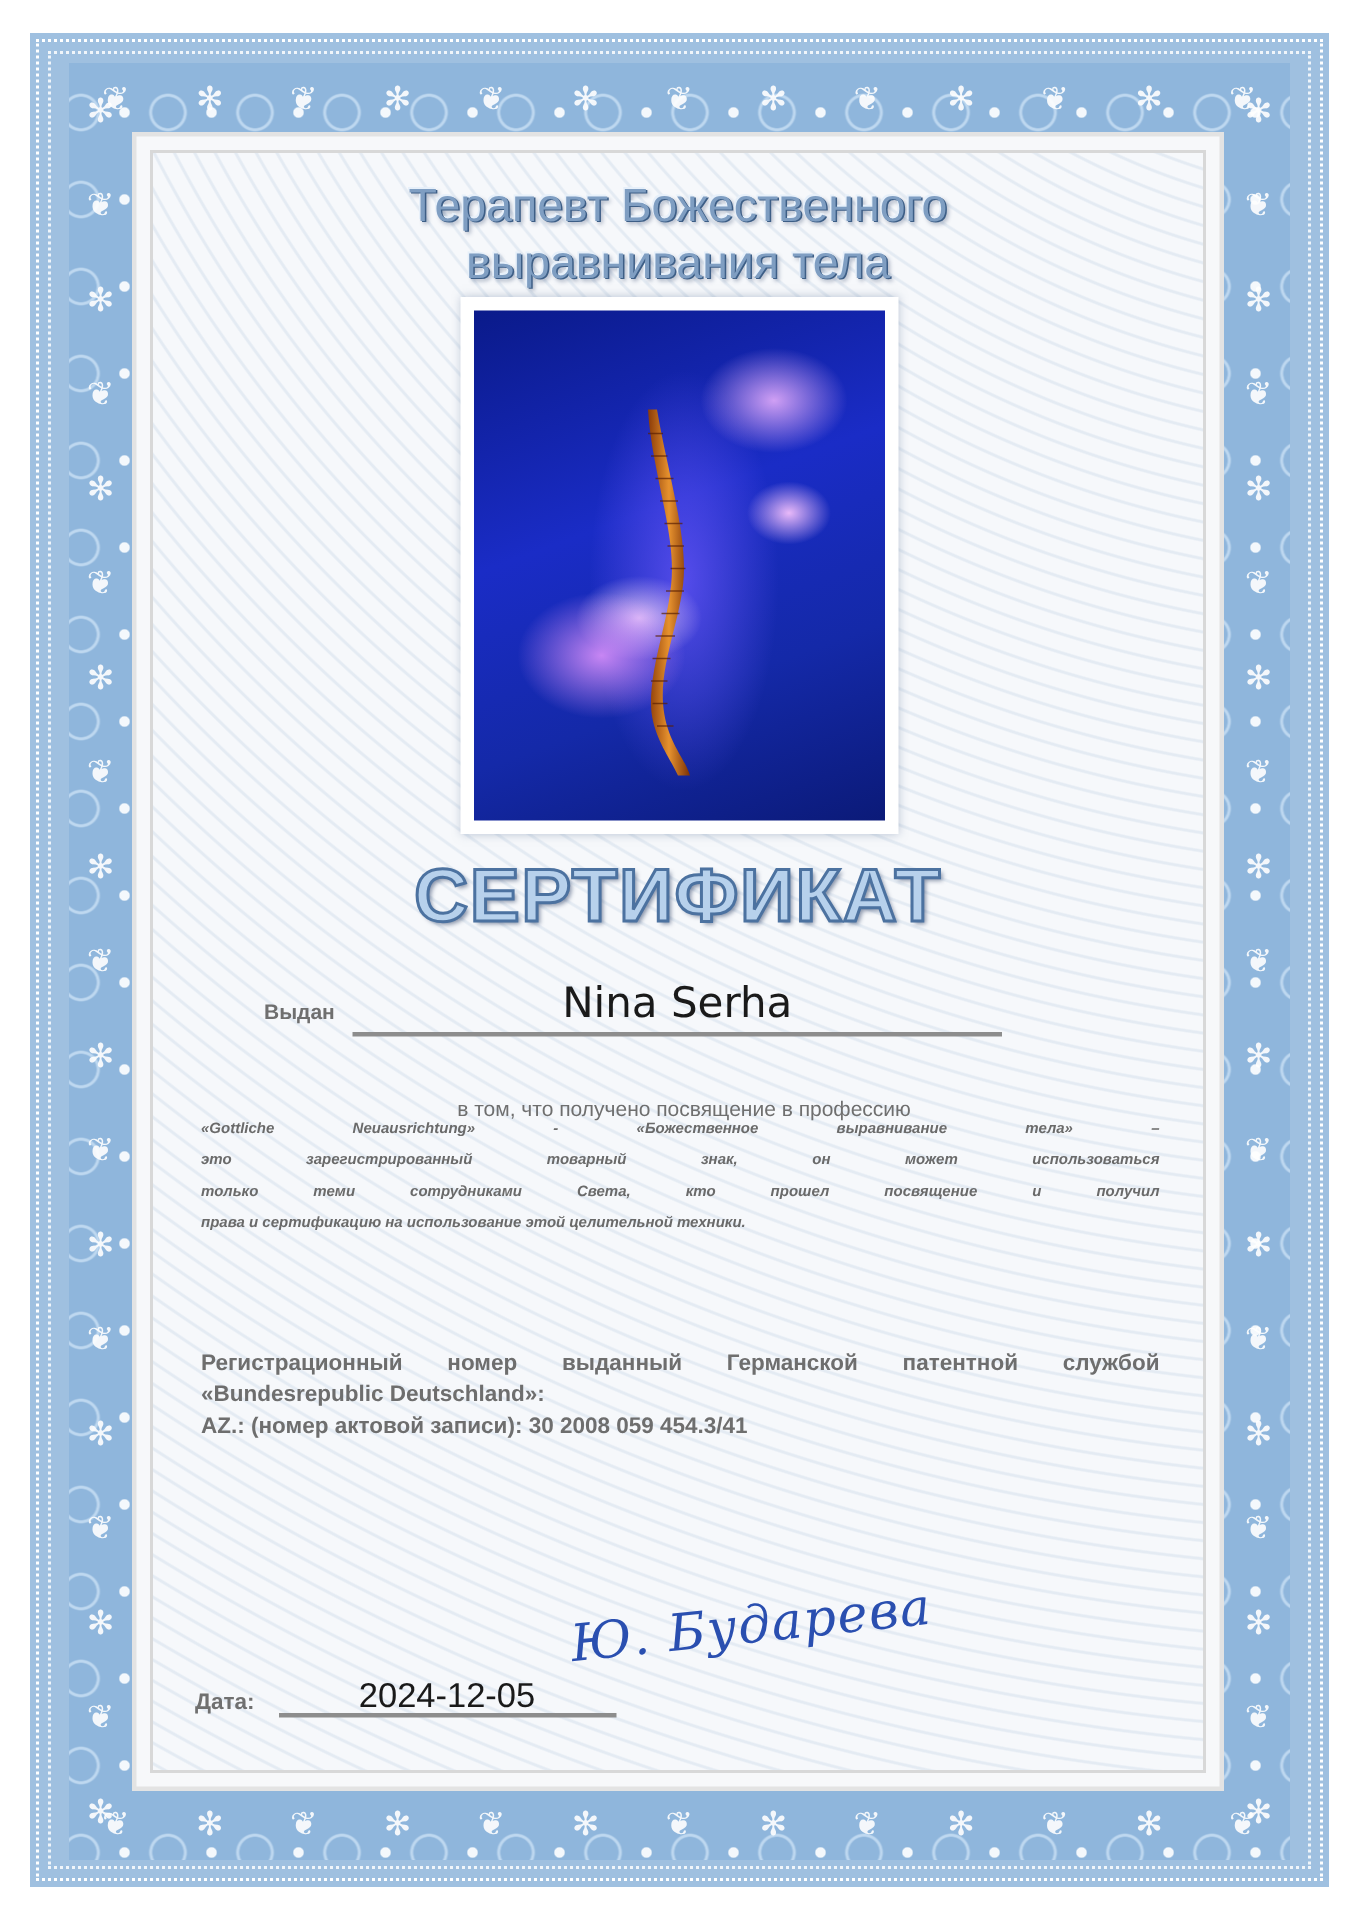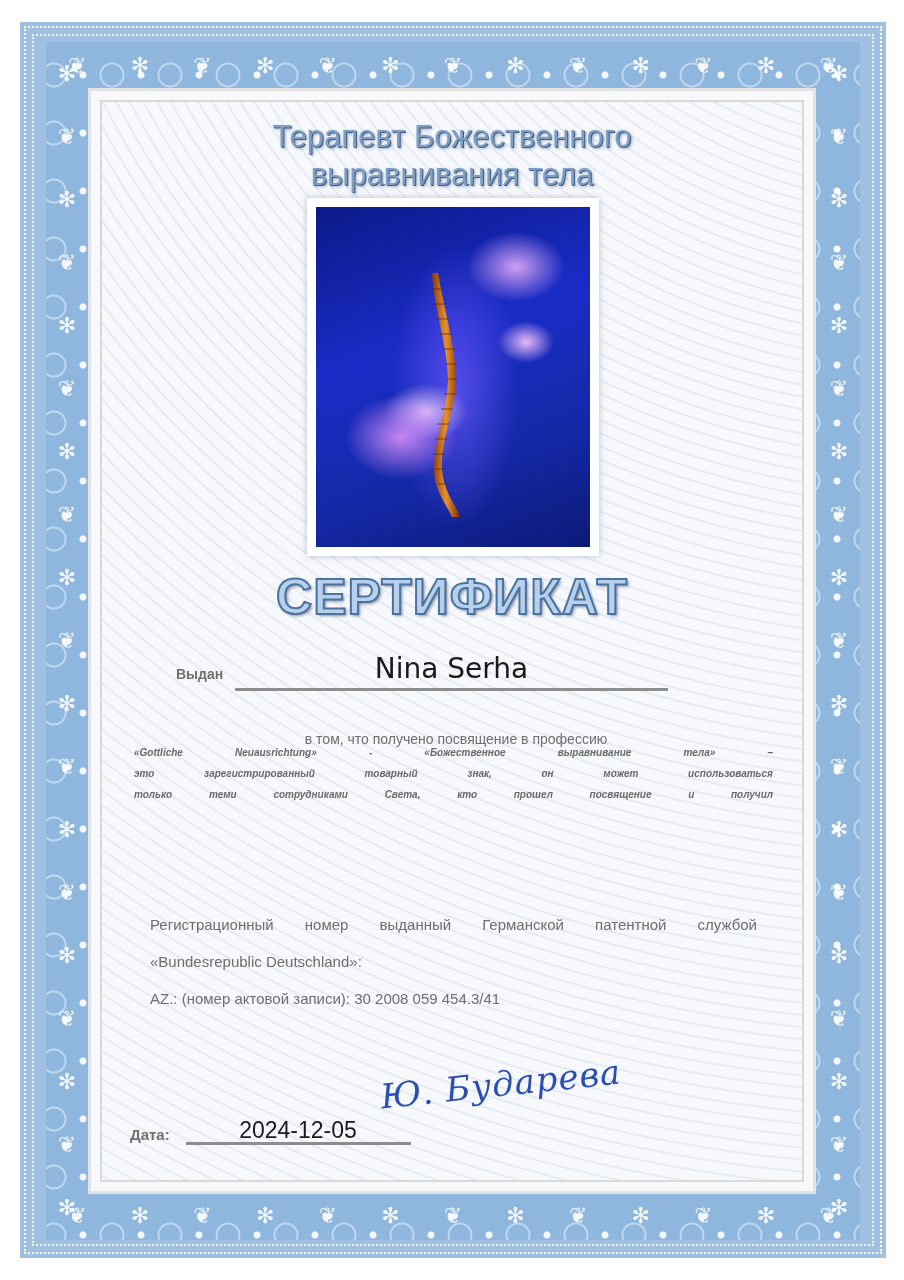--- a/index.html
+++ b/index.html
@@ -110,21 +110,21 @@
     position: absolute; left: 134px; width: 639px; top: 742px;
     font-size: 10px; line-height: 21px; font-weight: bold;
     color: #6a6a6a; text-align: justify; font-style: italic;
   }
   .body-para p { margin: 0; text-align: justify; text-align-last: justify; }
   .body-para p.last { text-align-last: left; }
   .reg-block {
     position: absolute; left: 134px; width: 639px; top: 898px;
     font-size: 15px; line-height: 21px; color: #6e6e6e;
   }
-  .reg-block p { margin: 16px; }
+  .reg-block p { margin: 0; font-weight: bold; }
   .reg-block p.just { text-align: justify; text-align-last: justify; }
   .signature {
     position: absolute; left: 380px; top: 1064px;
     font-family: "DejaVu Serif", serif; font-style: italic;
     font-size: 34px; color: #2a4fb0;
     transform: rotate(-6deg);
     letter-spacing: 1px;
   }
   .date-label {
     position: absolute; left: 130px; top: 1126px;
@@ -263,20 +263,21 @@
 
 <div class="issued-label">Выдан</div>
 <div class="recipient-name">Nina Serha</div>
 <div class="name-line"></div>
 <div class="issued-sub">в том, что получено посвящение в профессию</div>
 
 <div class="body-para">
   <p>«Gottliche Neuausrichtung» - «Божественное выравнивание тела» –</p>
   <p>это зарегистрированный товарный знак, он может использоваться</p>
   <p>только теми сотрудниками Света, кто прошел посвящение и получил</p>
+  <p class="last">права и сертификацию на использование этой целительной техники.</p>
 </div>
 
 <div class="reg-block">
   <p class="just">Регистрационный номер выданный Германской патентной службой</p>
   <p>«Bundesrepublic Deutschland»:</p>
   <p>AZ.: (номер актовой записи): 30 2008 059 454.3/41</p>
 </div>
 
 <div class="signature">Ю. Бударева</div>
 <div class="date-label">Дата:</div>

